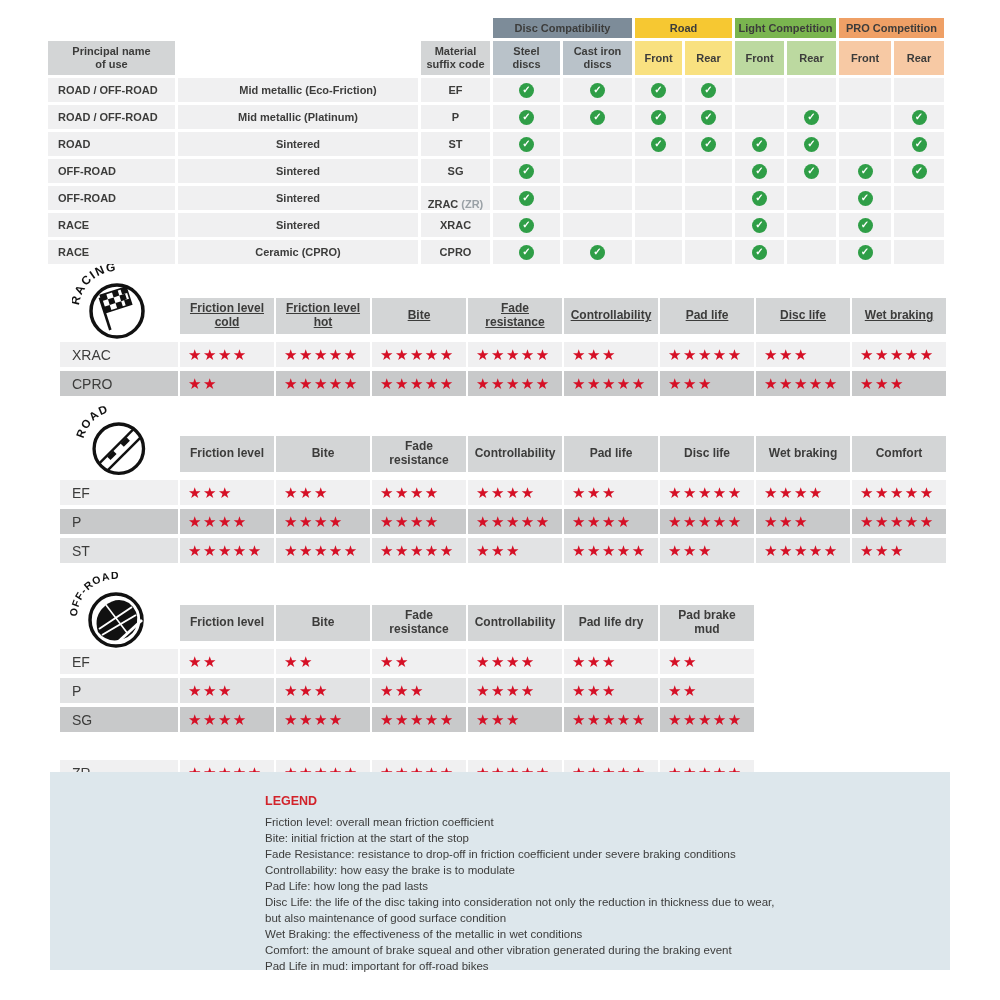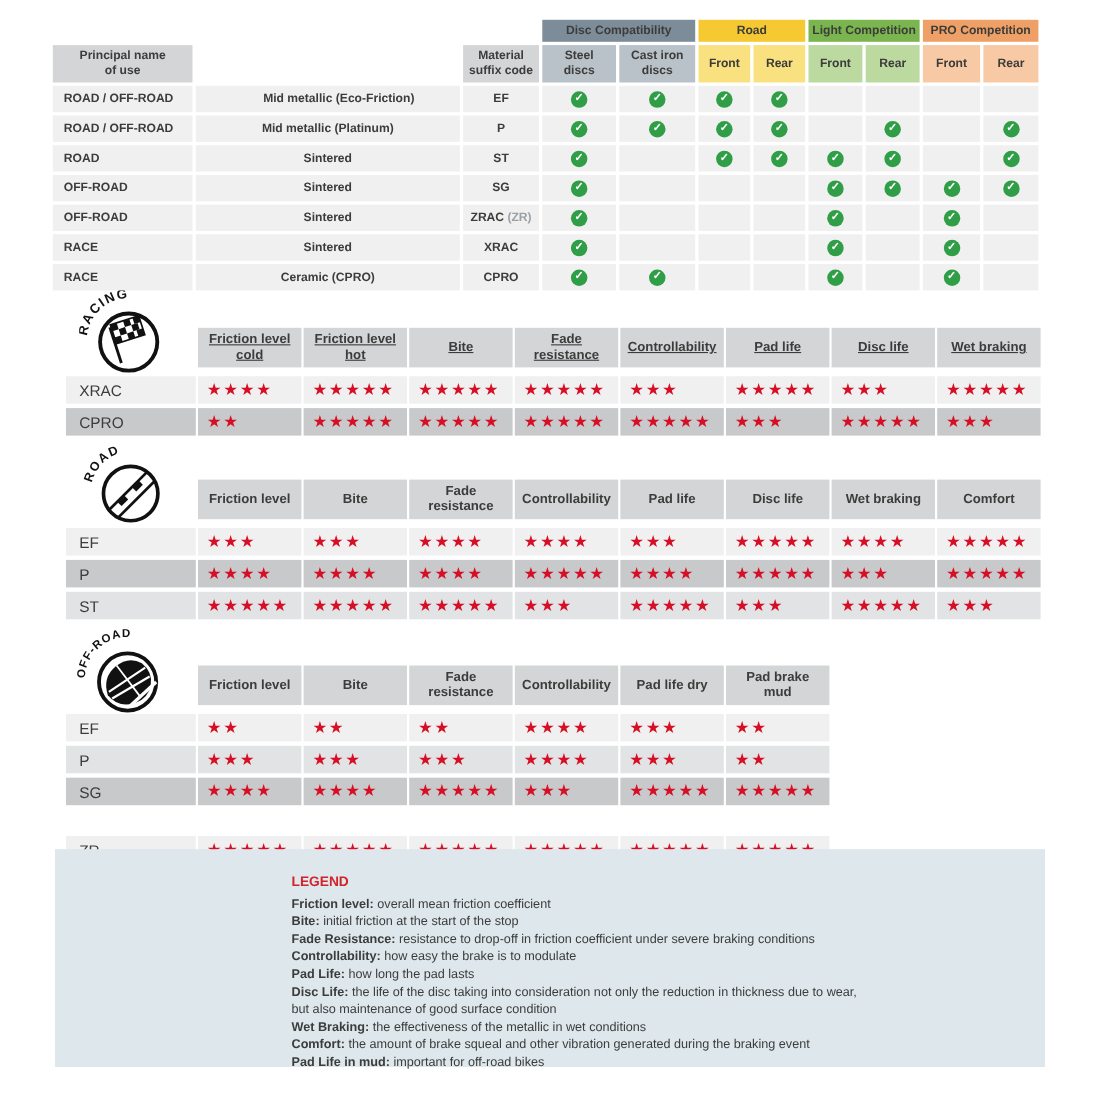--- a/index.html
+++ b/index.html
@@ -34,21 +34,21 @@
   .starcell{display:flex;align-items:center;padding-left:8px;}
   .stars{color:#d51026;font-size:15px;letter-spacing:1.5px;line-height:1;}
 
   .badge{position:absolute;}
 
   
   .legend{position:absolute;left:50px;top:772px;width:900px;height:198px;background:#dde7ec;box-sizing:border-box;
           padding:22px 20px 0 215px;}
   .legend-title{color:#d2232a;font-size:12.5px;font-weight:700;margin-bottom:6px;}
   .legend-entry{font-size:11.5px;line-height:16px;white-space:pre-line;}
-  .legend-term{font-weight:700;}
+  .legend-term{font-weight:400;}
 </style>
 </head>
 <body>
 <div id="canvas">
 
   <div class="compat">
       <div class="gh" style="grid-area: 1 / 4 / auto / span 2; background: rgb(125, 140, 153);">Disc Compatibility</div>
       <div class="gh" style="grid-area: 1 / 6 / auto / span 2; background: rgb(246, 200, 50);">Road</div>
       <div class="gh" style="grid-area: 1 / 8 / auto / span 2; background: rgb(122, 181, 79);">Light Competition</div>
       <div class="gh" style="grid-area: 1 / 10 / auto / span 2; background: rgb(239, 160, 102);">PRO Competition</div>
@@ -155,21 +155,21 @@
         <span class="checkmark">✓</span>
       </div>
       <div class="checkwrap" style="grid-area: 6 / 10;">
         <span class="checkmark">✓</span>
       </div>
       <div class="checkwrap" style="grid-area: 6 / 11;">
         <span class="checkmark">✓</span>
       </div>
       <div class="cell left" style="grid-area: 7 / 1;">OFF-ROAD</div>
       <div class="cell center" style="grid-area: 7 / 2;">Sintered</div>
-      <div class="cell center" style="grid-area: 7 / 3;">
+      <div class="cell center" style="grid-area: 7 / 3; align-items: flex-end;">
         <span>ZRAC</span>
         <span class="code-note">(ZR)</span>
       </div>
       <div class="checkwrap" style="grid-area: 7 / 4;">
         <span class="checkmark">✓</span>
       </div>
       <div class="checkwrap" style="grid-area: 7 / 5;"></div>
       <div class="checkwrap" style="grid-area: 7 / 6;"></div>
       <div class="checkwrap" style="grid-area: 7 / 7;"></div>
       <div class="checkwrap" style="grid-area: 7 / 8;">

